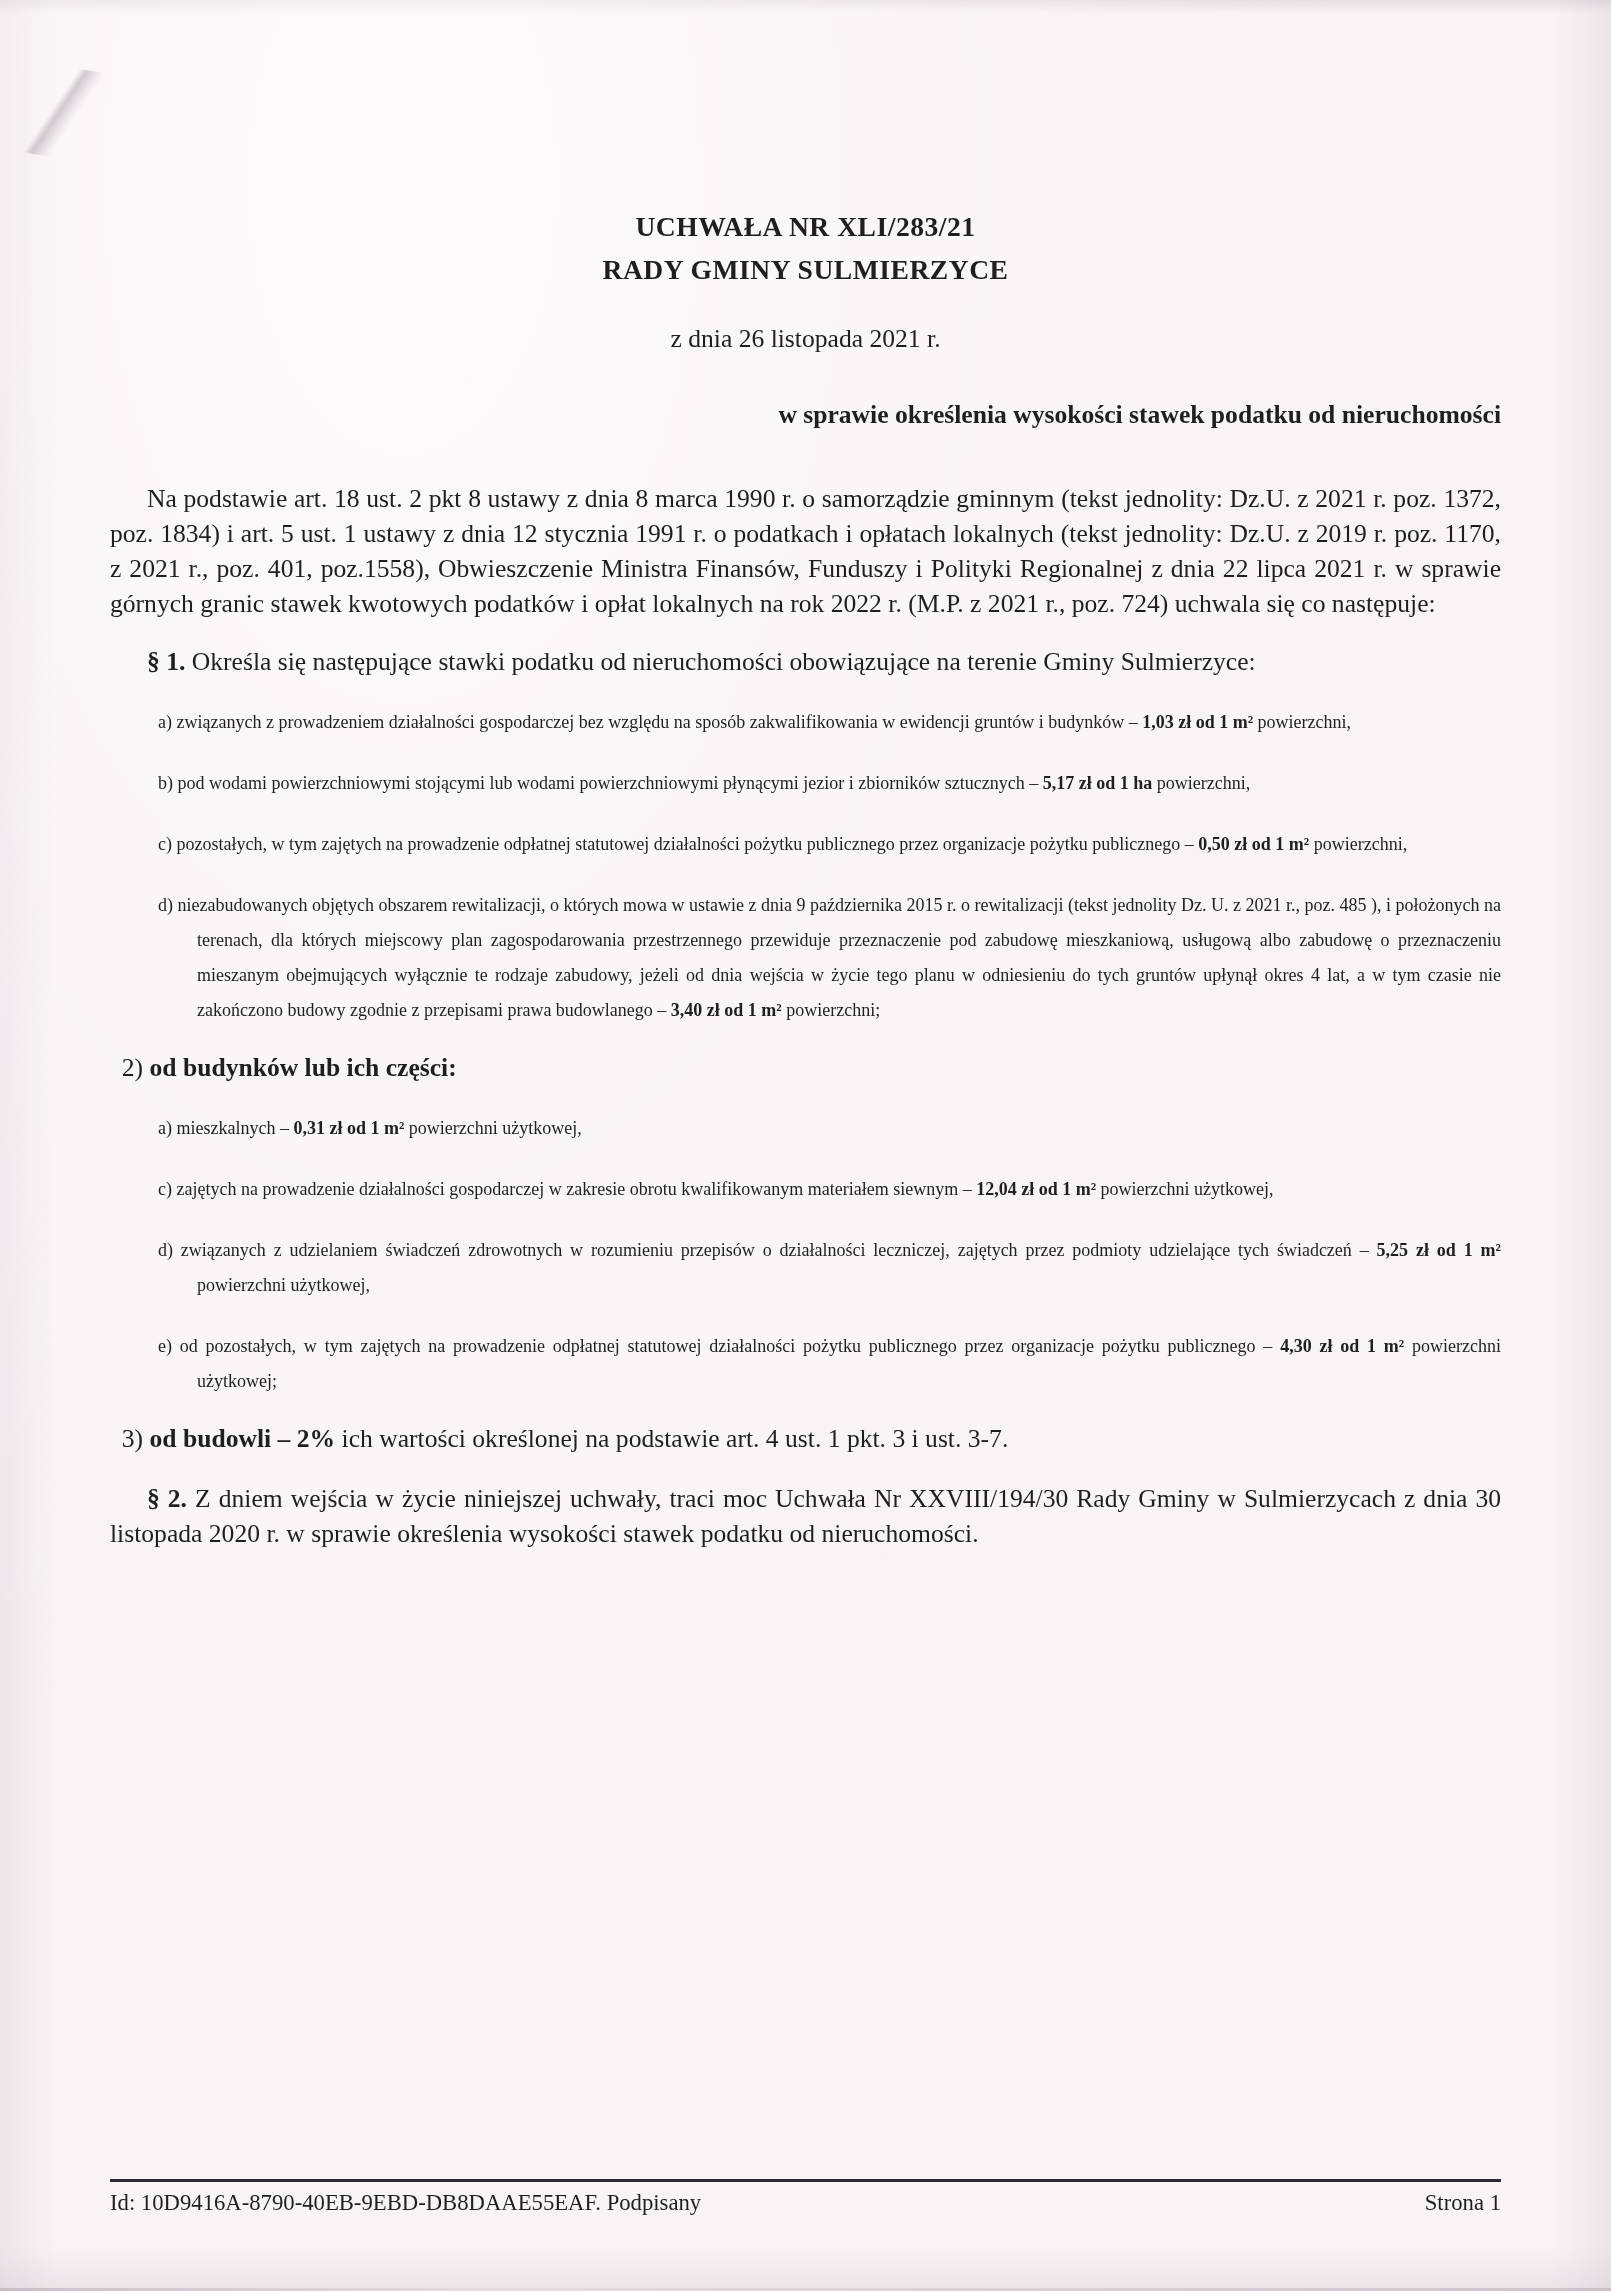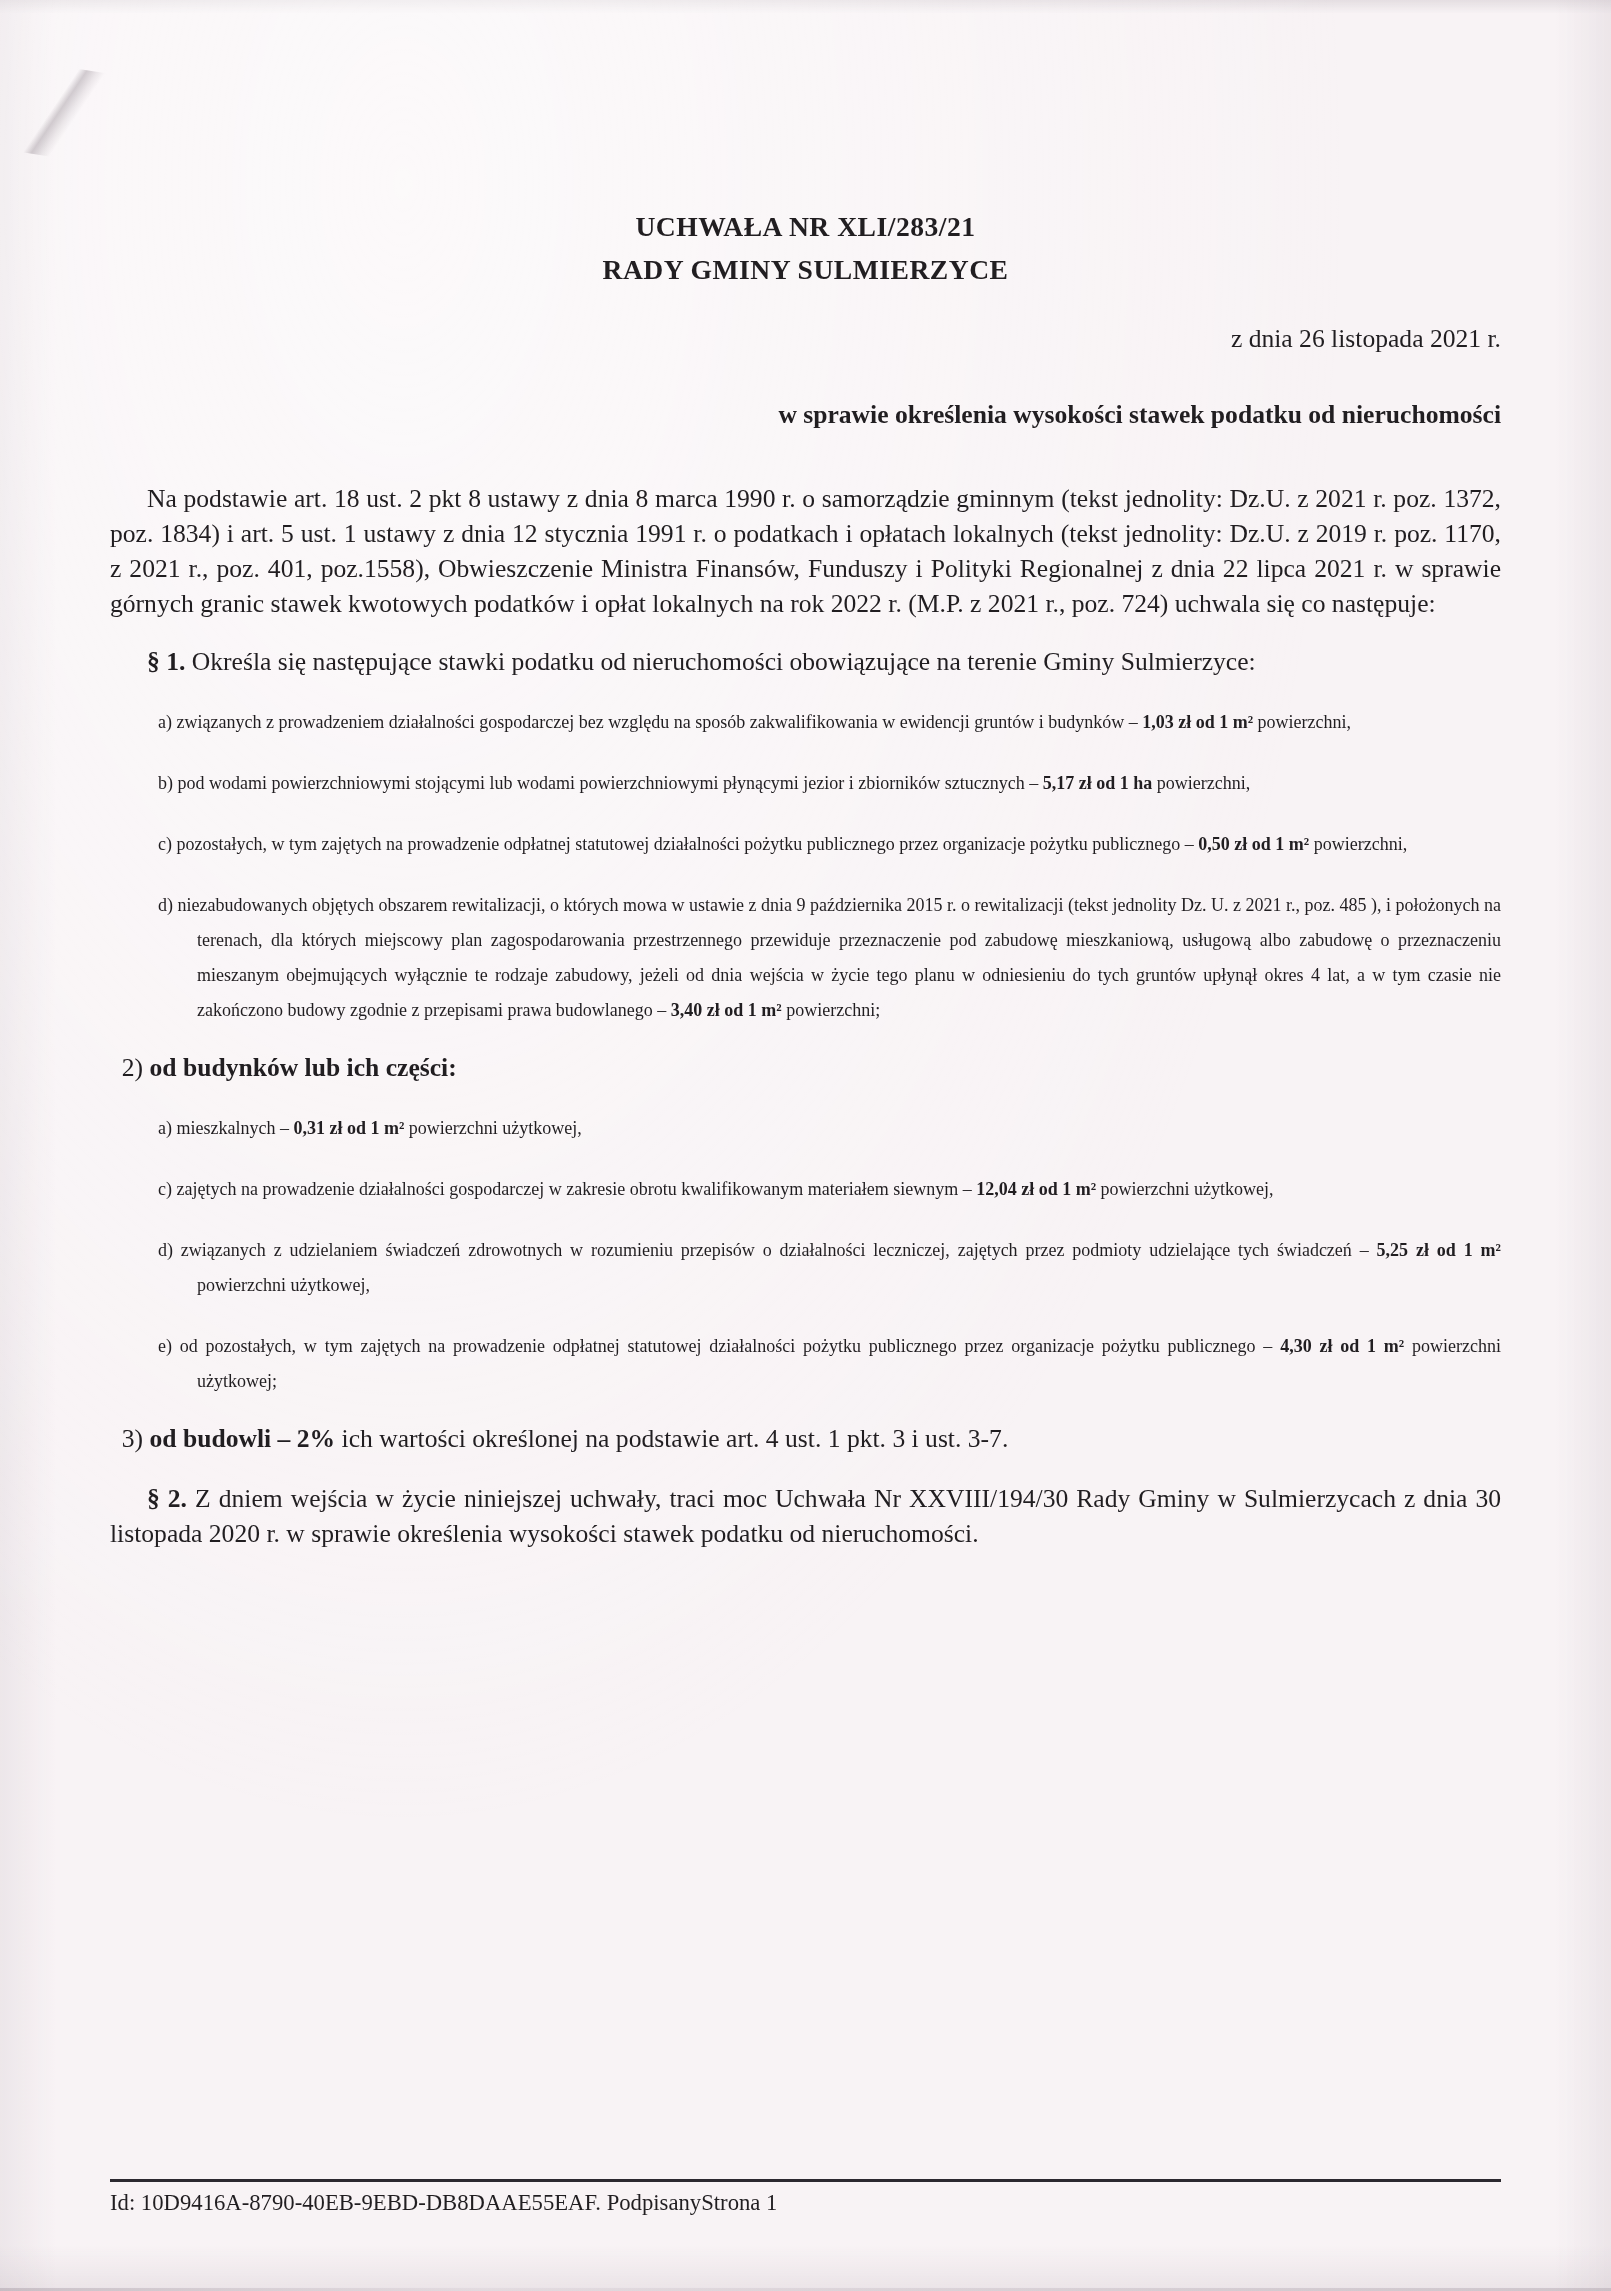--- a/index.html
+++ b/index.html
@@ -32,21 +32,21 @@
   }
   .title {
     text-align: center;
     font-weight: bold;
     font-size: 27.6px;
     line-height: 43px;
     margin: 0;
     letter-spacing: 0.5px;
   }
   .date-line {
-    text-align: right;
+    text-align: center;
     font-size: 25.6px;
     line-height: 35px;
     margin-top: 29.6px;
   }
   .subject-line {
     text-align: right;
     font-weight: bold;
     font-size: 25.6px;
     line-height: 35px;
     margin-top: 41px;
@@ -80,21 +80,21 @@
     width: 1391px;
     top: 2179px;
   }
   .footer-rule {
     border: none;
     border-top: 3.9px solid #2c2930;
     margin: 0;
   }
   .footer-row {
     display: flex;
-    justify-content: flex-start;
+    justify-content: space-between;
     font-size: 22.7px;
     margin-top: 7.9px;
   }
   .edge-bottom {
     position: absolute;
     left: 0; bottom: 0;
     width: 100%; height: 3px;
     background: linear-gradient(90deg, rgba(170,160,168,0.5), rgba(200,192,198,0.25) 30%, rgba(170,160,168,0.45));
   }
 </style>

